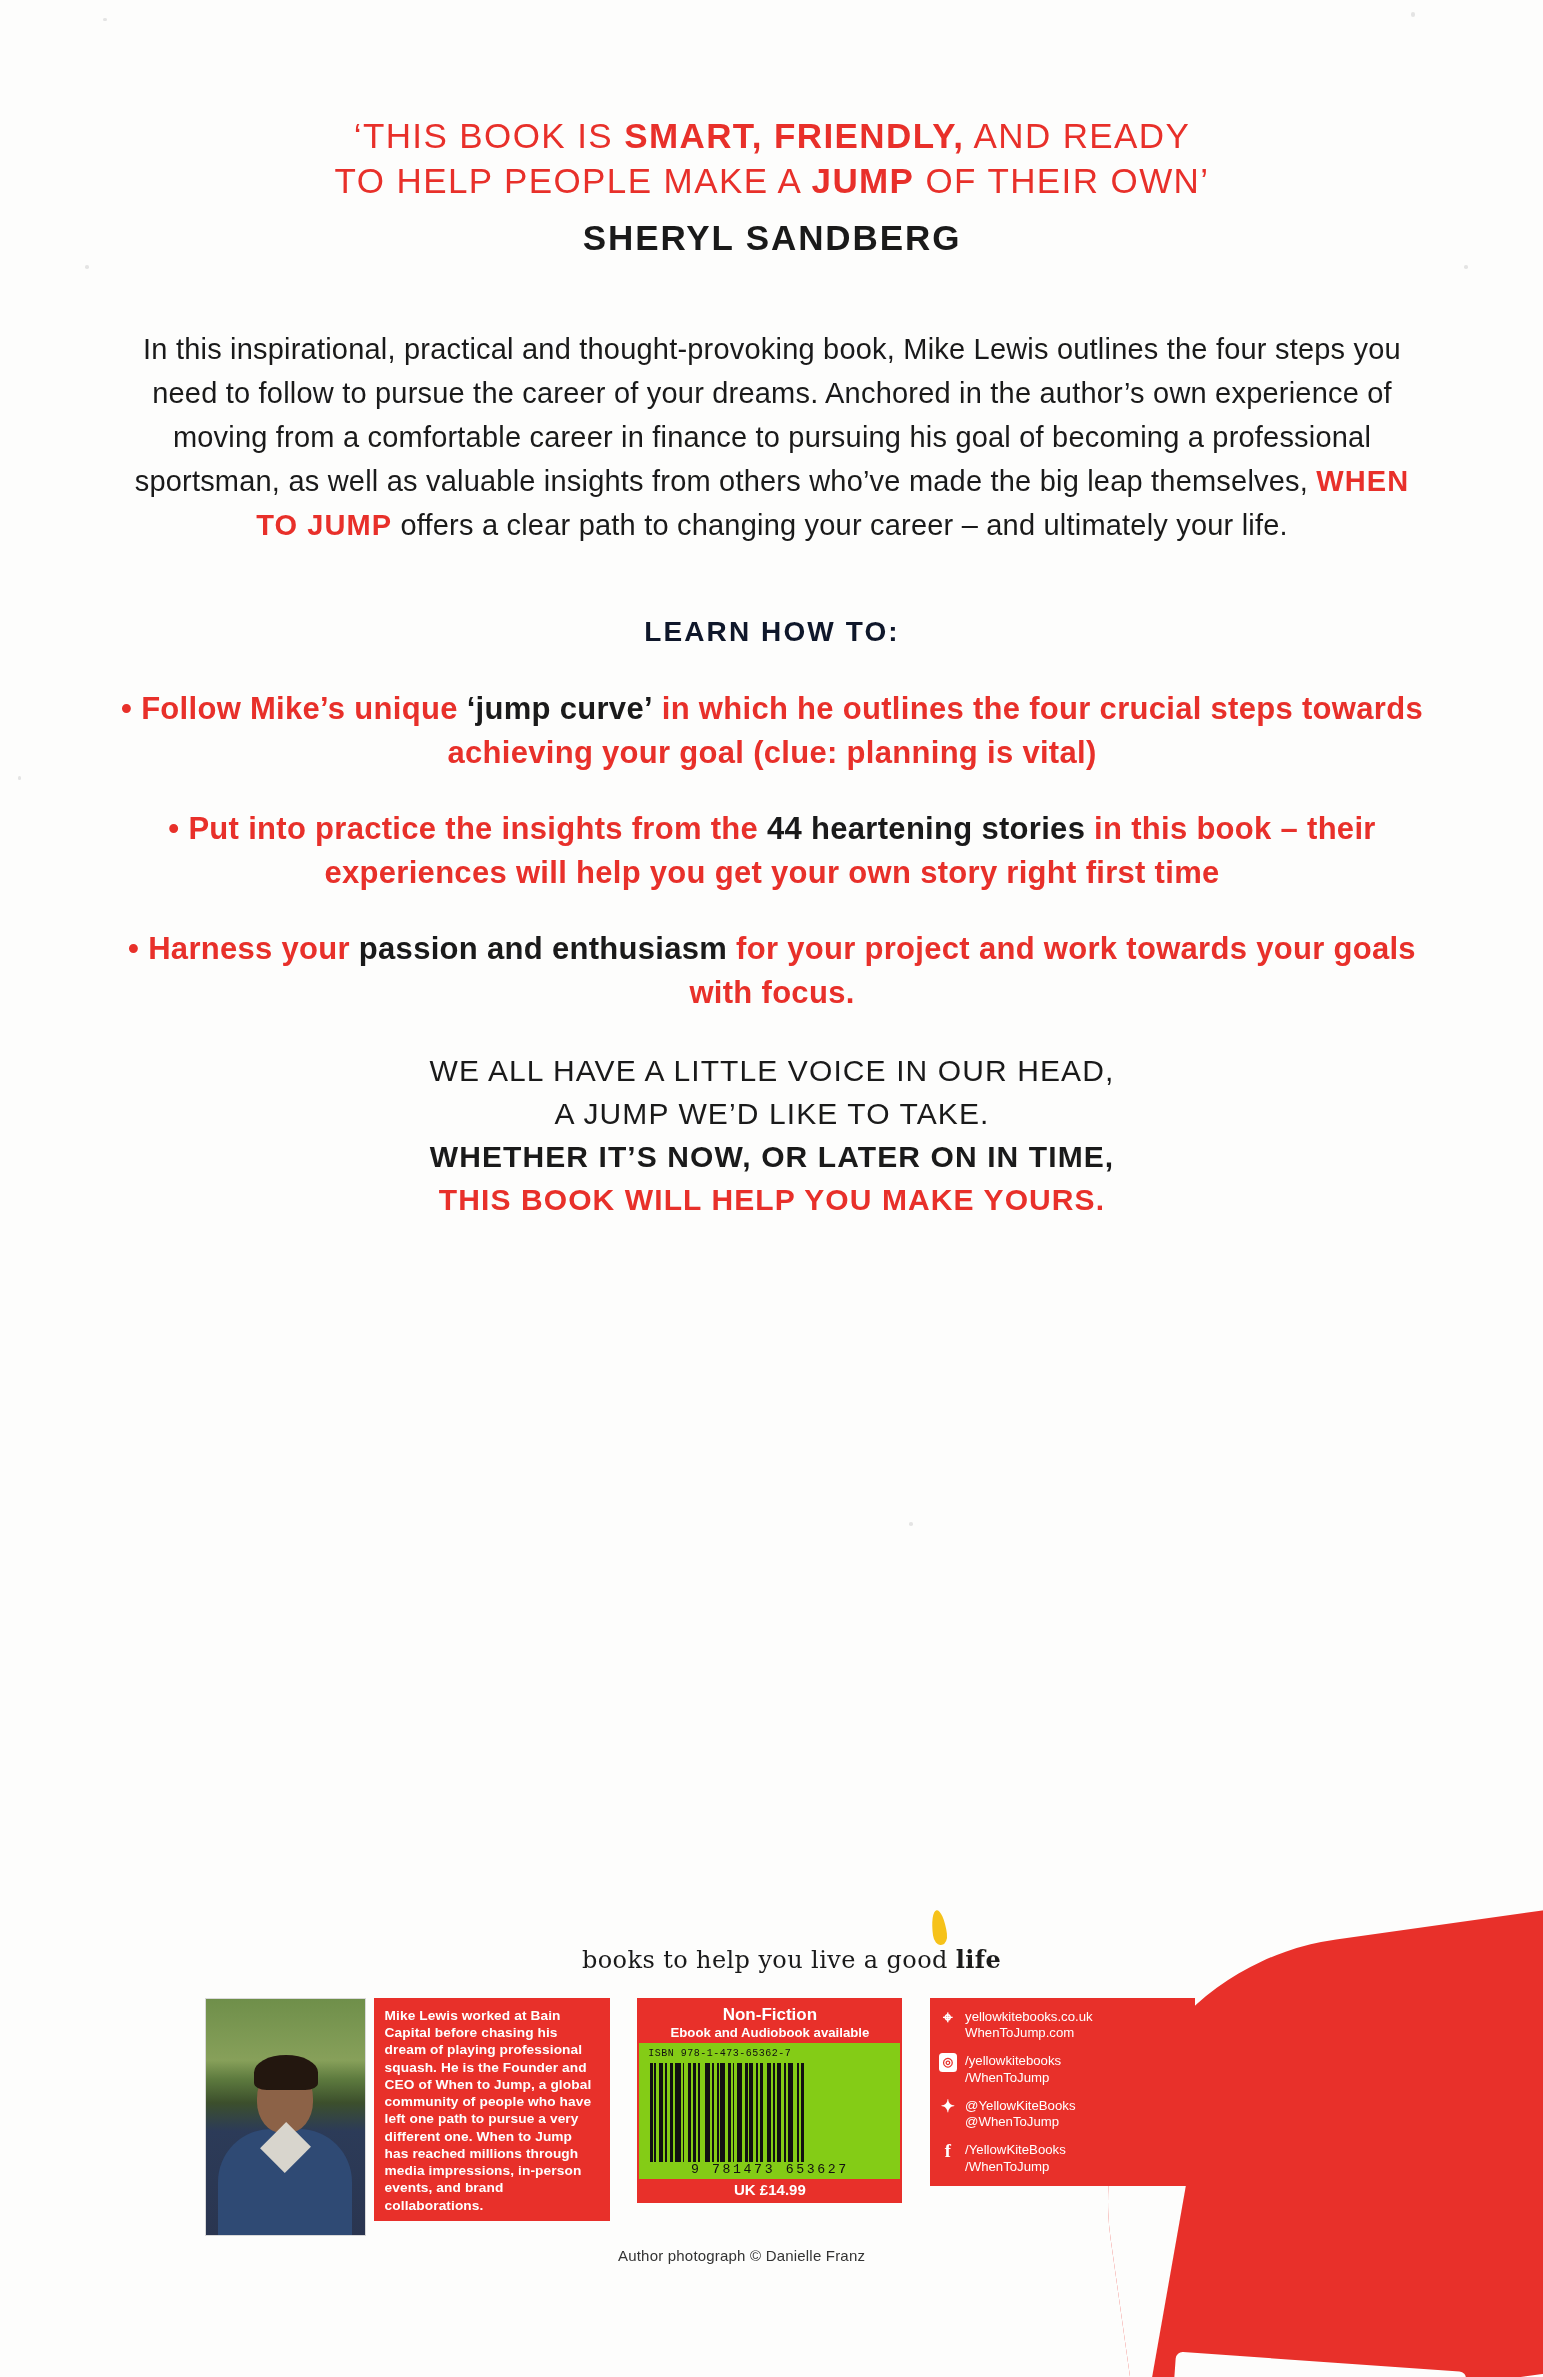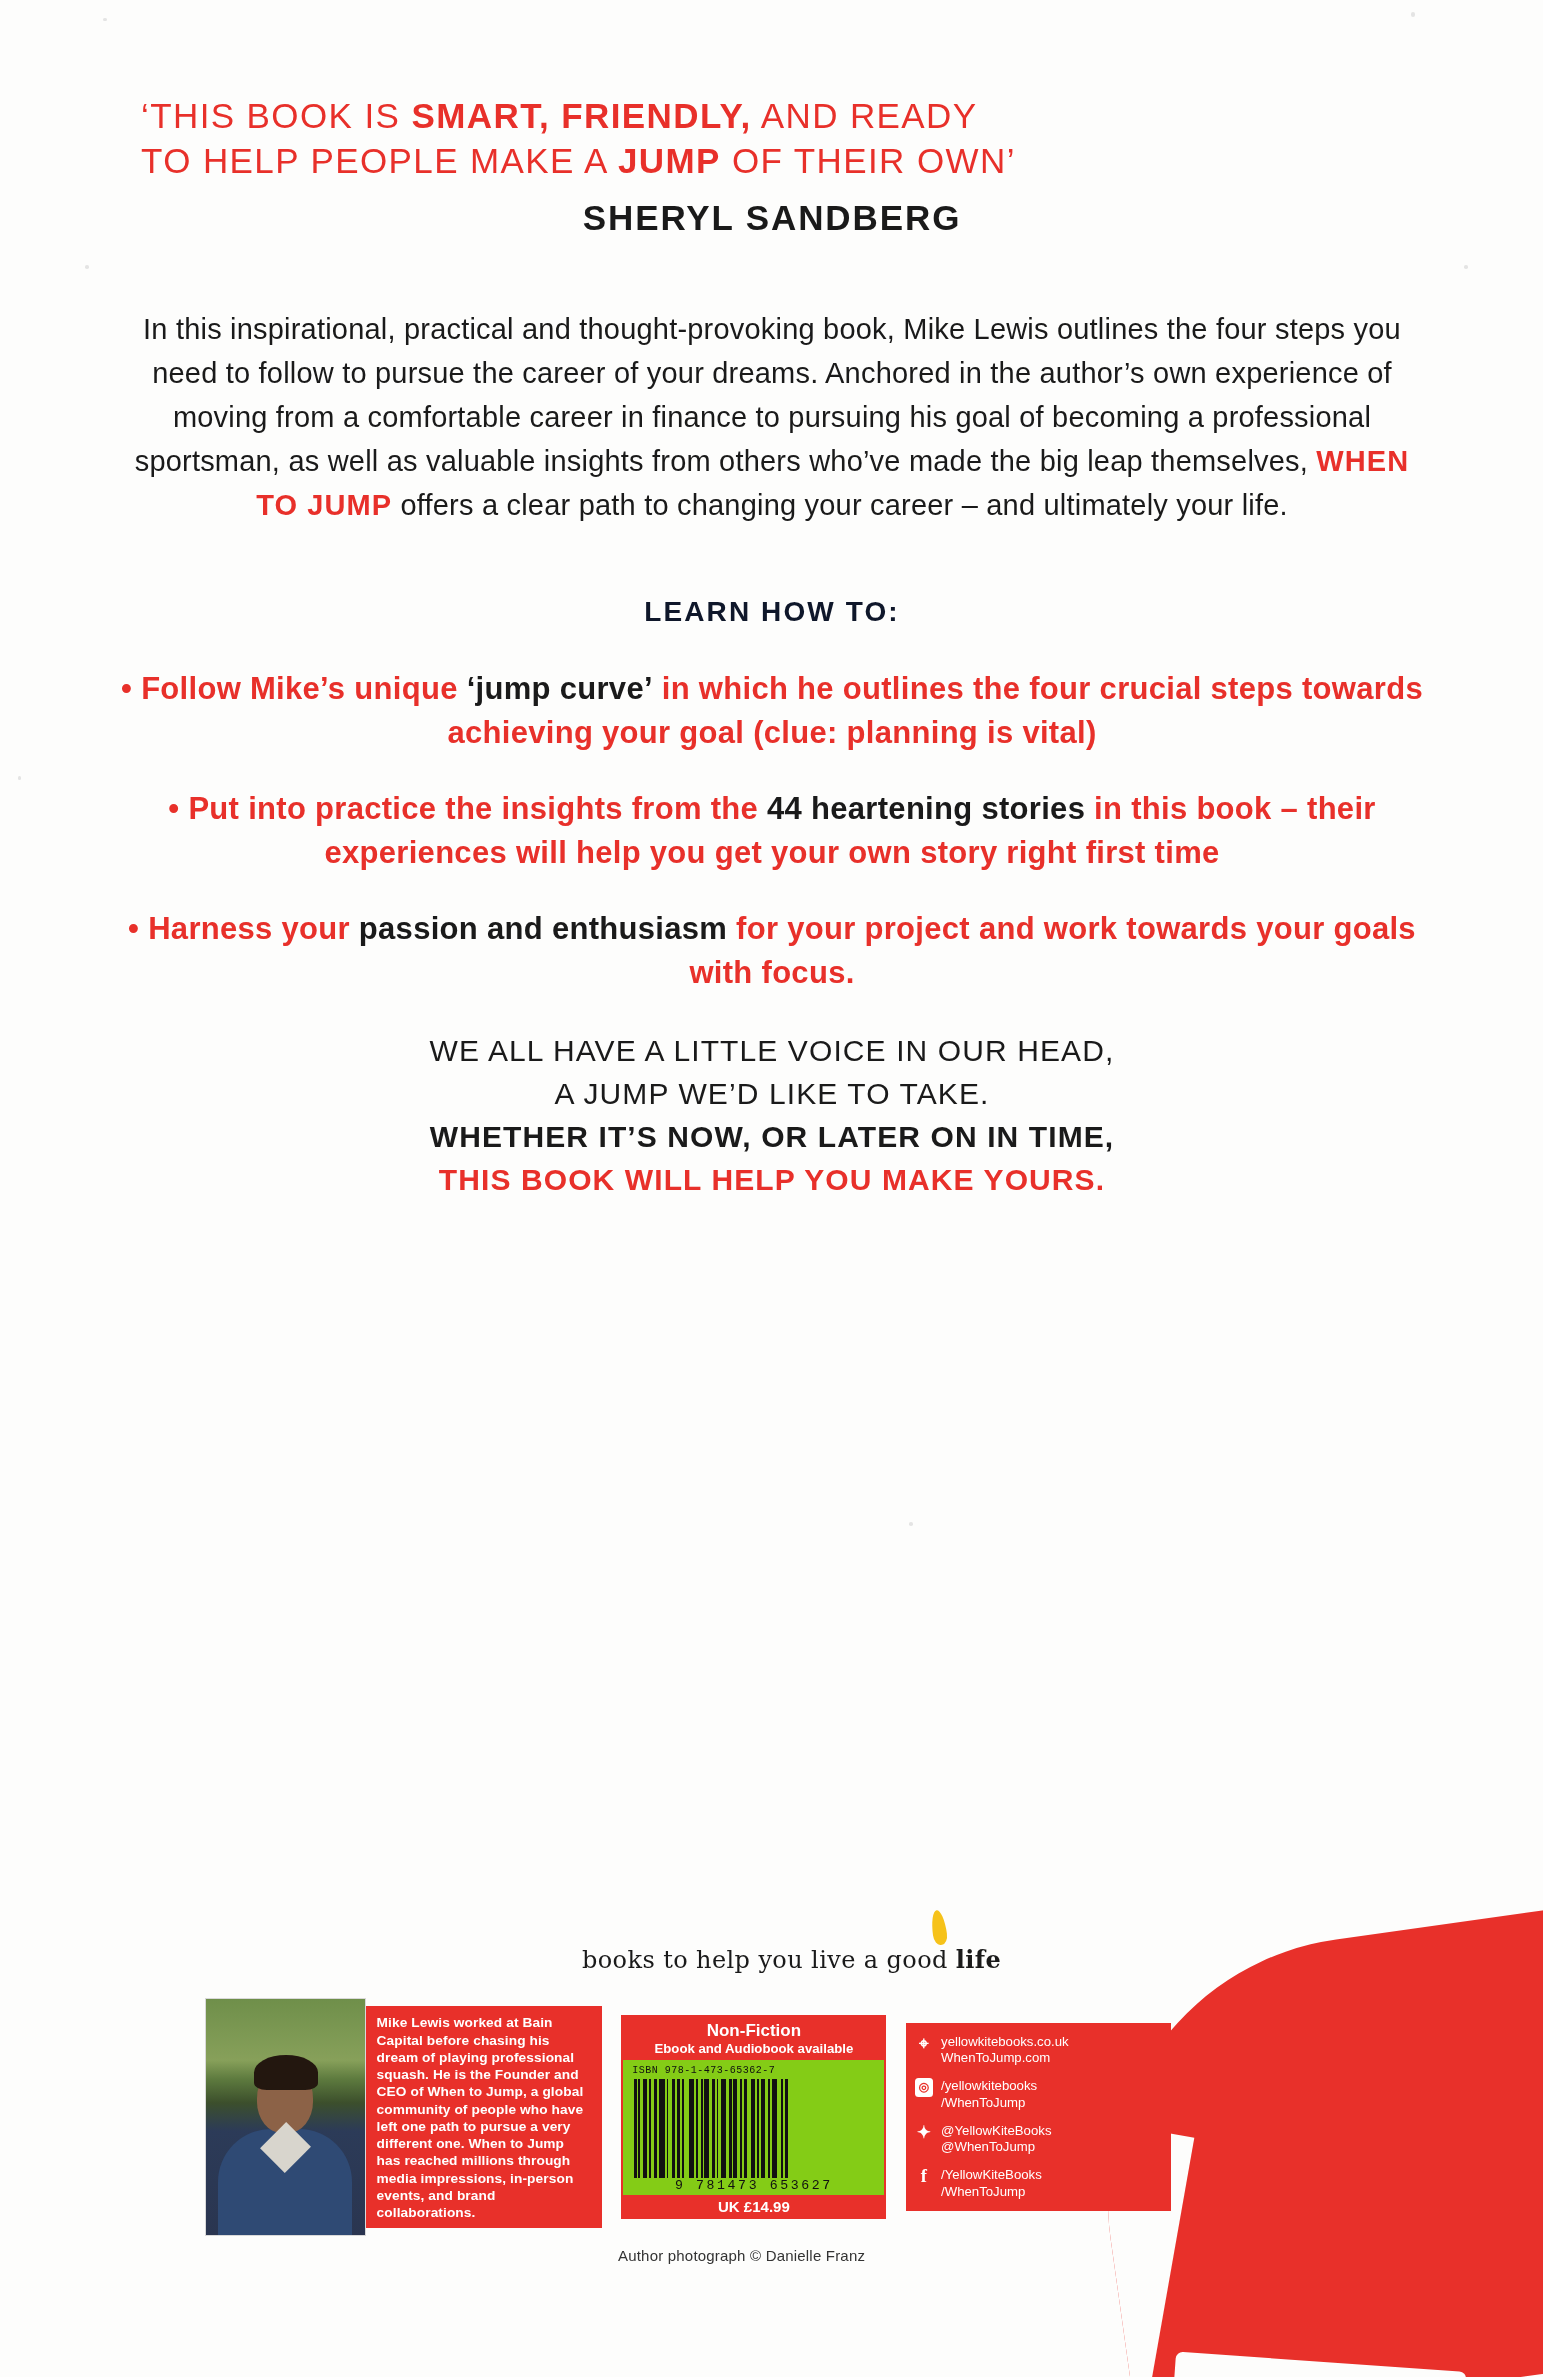--- a/index.html
+++ b/index.html
@@ -30,24 +30,24 @@
 
   .content {
     position: absolute;
     left: 0;
     top: 0;
     width: 1544px;
     padding: 0;
   }
 
   .quote {
-    text-align: left;
-    margin: 14px auto;
+    text-align: center;
+    margin: 0 auto;
     width: 1262px;
-    padding-top: 80px;
+    padding-top: 114px;
     font-size: 35px;
     letter-spacing: 1.4px;
     line-height: 1.28;
     color: #e8302a;
     font-weight: 400;
   }
   .quote b { font-weight: 700; }
   .quote .line { display: block; white-space: nowrap; }
   .attrib {
     text-align: center;
@@ -170,22 +170,23 @@
     background: #f6c21a;
     border-radius: 50% 50% 45% 45% / 70% 70% 30% 30%;
     transform: rotate(-8deg);
   }
 
   .strip {
     position: absolute;
     left: 205px;
     top: 97px;
     display: flex;
-    align-items: center;
+    align-items: flex-start;
     height: 238px;
+    gap: 8px;
   }
 
   .author-photo {
     width: 159px;
     height: 236px;
     background: linear-gradient(#6f8f4a 0%, #87a05a 26%, #5d7a3e 34%, #3c4f2c 44%, #2c3b58 56%, #2a3550 100%);
     border: 1.8px solid #d9d9d9;
     position: relative;
     overflow: hidden;
   }

